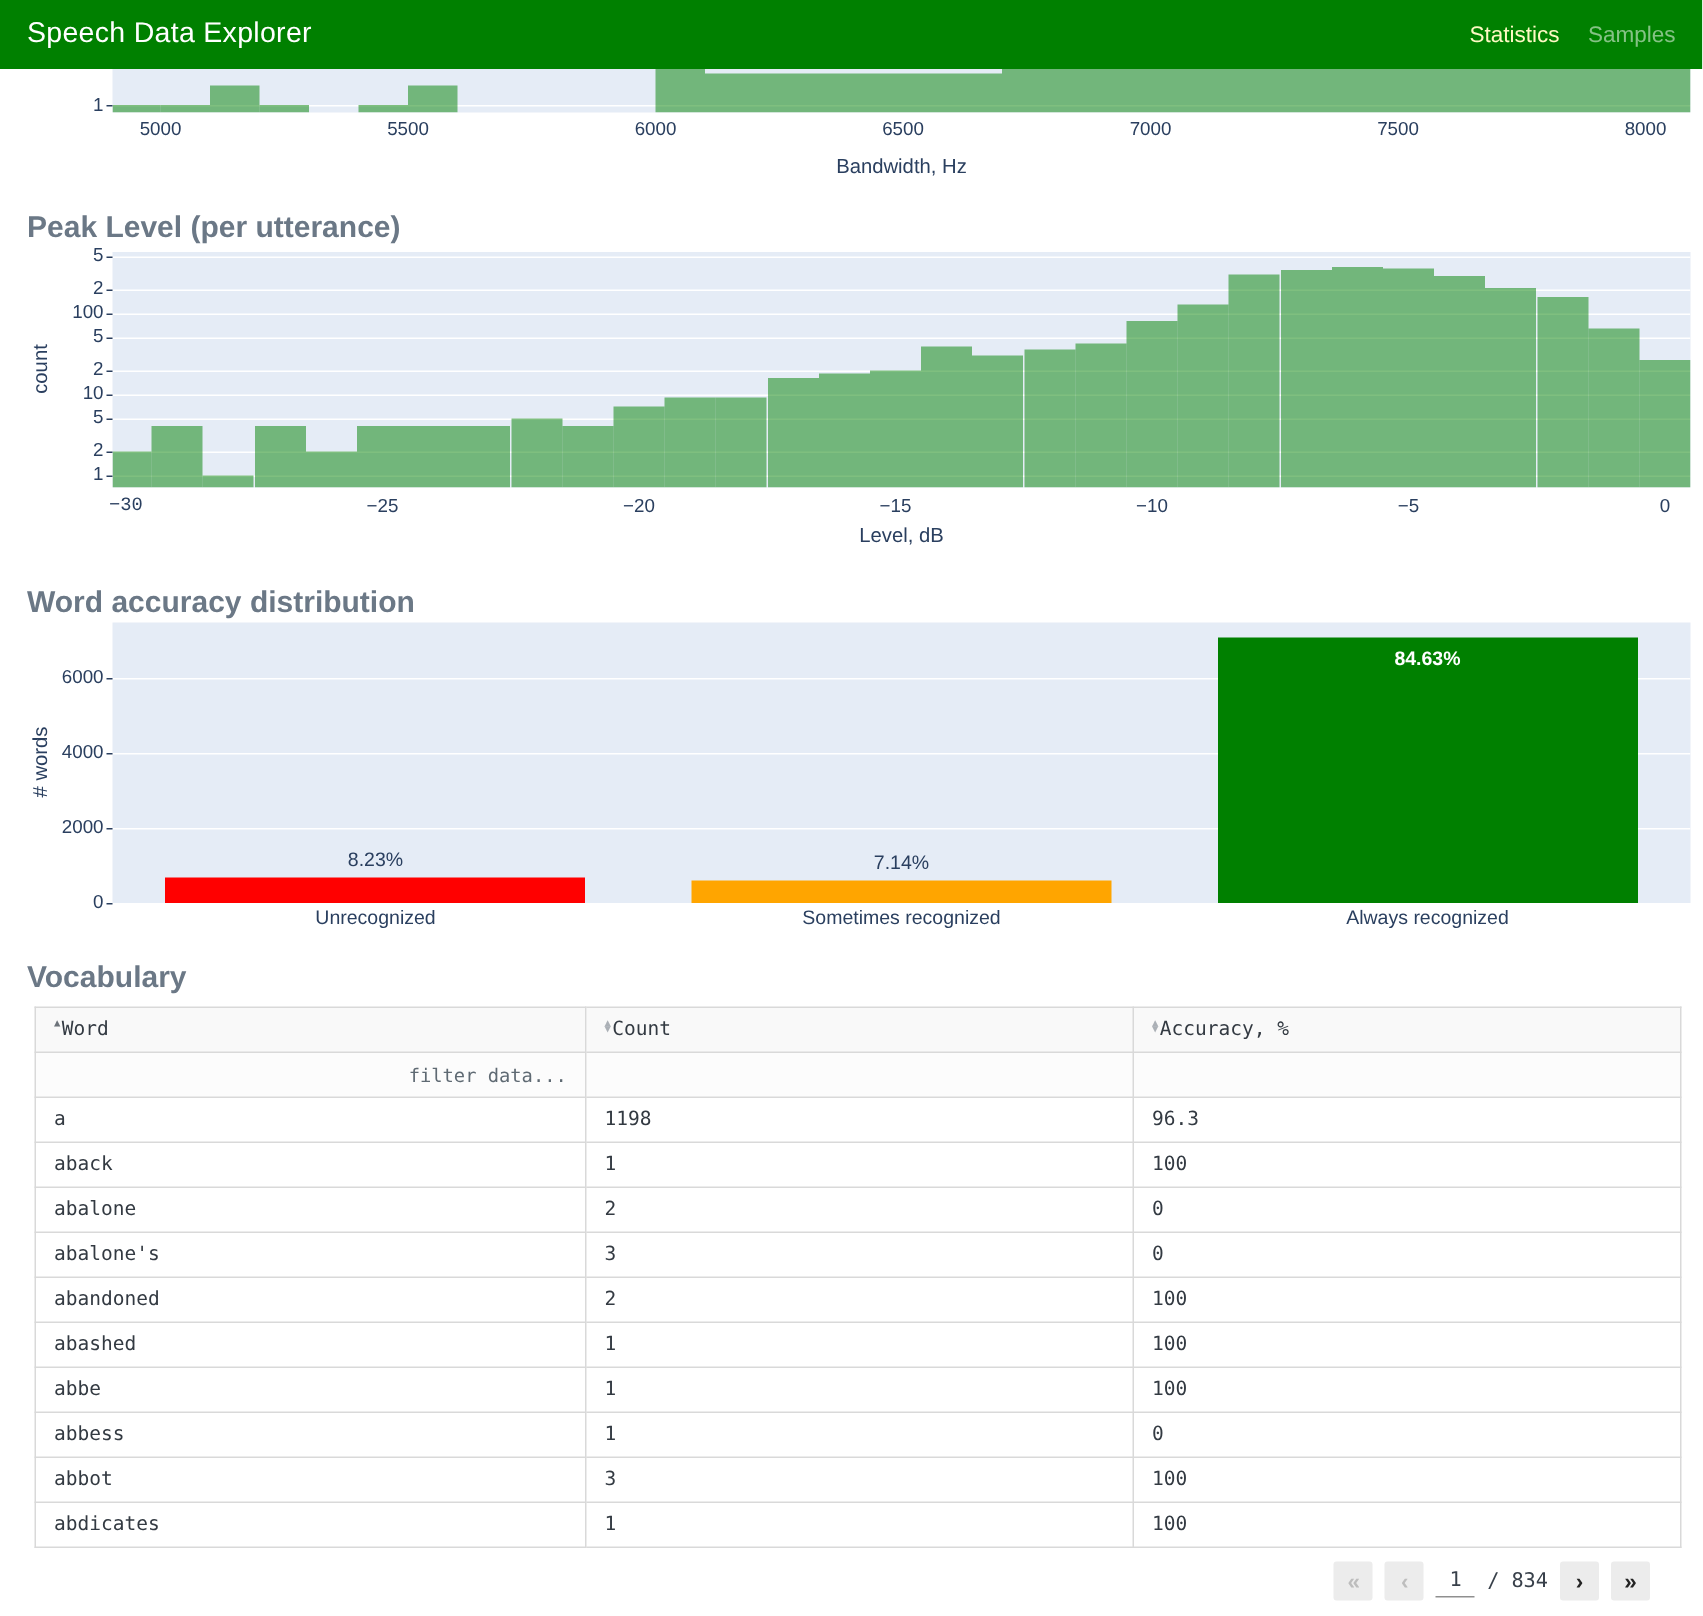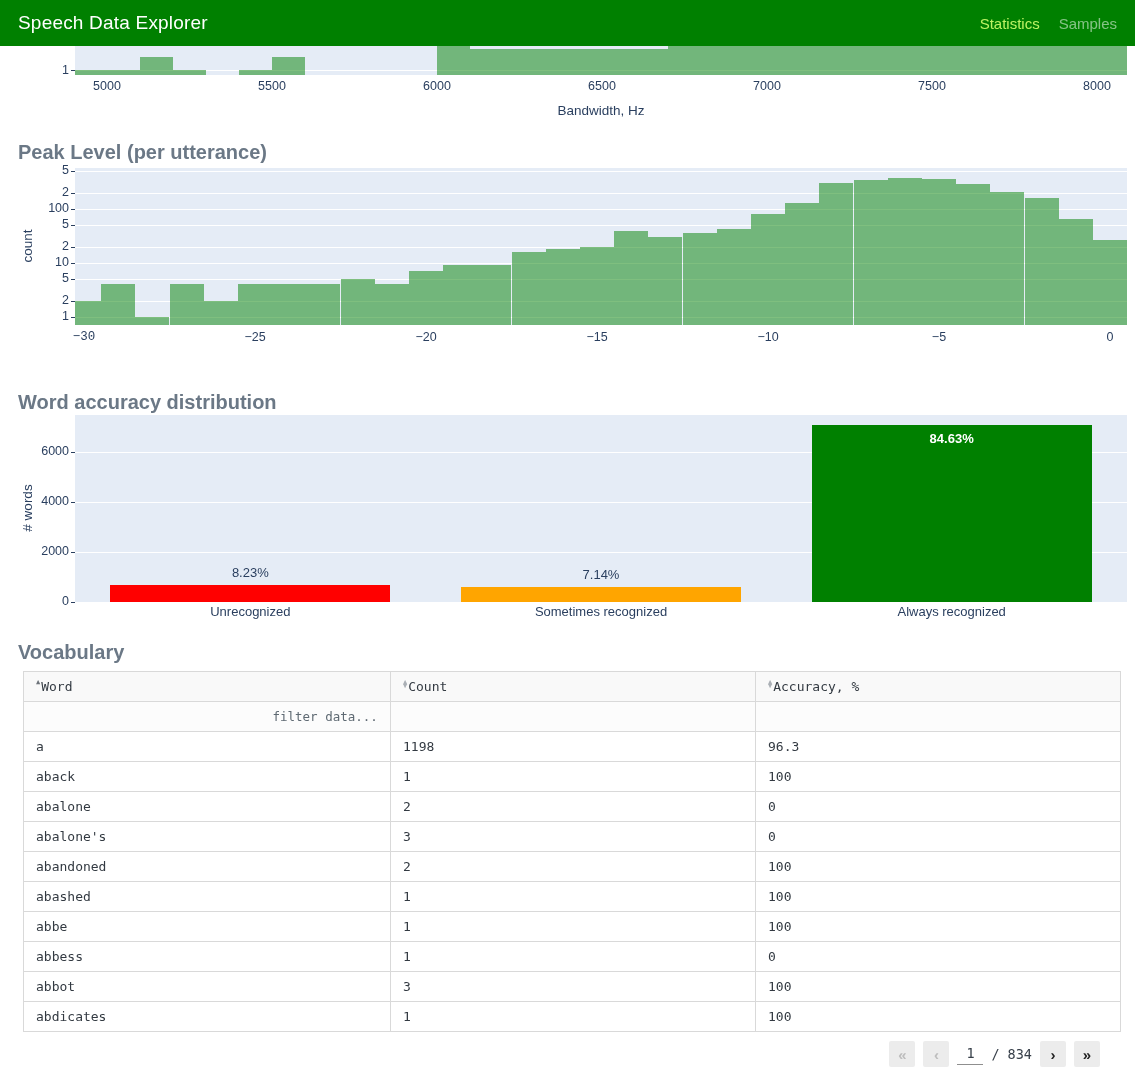--- a/index.html
+++ b/index.html
@@ -4,21 +4,21 @@
 <style>
   html,body{margin:0;padding:0;background:#fff;}
   .page{position:relative;width:1135px;height:1077px;overflow:hidden;background:#fff;
         font-family:"Liberation Sans",sans-serif;}
   
   .topbar{position:absolute;left:0;top:0;width:1135px;height:46px;display:flex;
           align-items:center;padding:0 18px;box-sizing:border-box;}
   .app-title{color:#fff;font-size:19px;font-weight:500;letter-spacing:.2px;}
   .topnav{margin-left:auto;display:flex;gap:19px;align-items:center;}
   .nav-link{font-size:15px;text-decoration:none;cursor:pointer;}
-  .nav-link.active{color:#bef264;}
+  .nav-link.active{color:#fef9c3;}
   .nav-link.inactive{color:rgba(255,255,255,0.52);}
   
   .section{position:absolute;left:0;width:1135px;}
   .section-heading{position:absolute;left:18px;font-size:20px;font-weight:600;color:#6b7886;
                    white-space:nowrap;}
   .plot{position:absolute;background:#e5ecf6;overflow:hidden;}
   .gridline{position:absolute;left:0;right:0;height:1px;background:#ffffff;}
   .bar{position:absolute;}
   .xtick{position:absolute;transform:translateX(-50%);font-size:12.5px;color:#2a3f5f;
          white-space:nowrap;}
@@ -135,20 +135,21 @@
         <div class="bar" style="left: 778.5px; width: 34.2px; top: 11.9578px; height: 145.042px; background: rgba(0, 128, 0, 0.5);"></div>
         <div class="bar" style="left: 812.7px; width: 34.2px; top: 9.69169px; height: 147.308px; background: rgba(0, 128, 0, 0.5);"></div>
         <div class="bar" style="left: 846.9px; width: 34.2px; top: 10.9597px; height: 146.04px; background: rgba(0, 128, 0, 0.5);"></div>
         <div class="bar" style="left: 881.1px; width: 34.2px; top: 16.0305px; height: 140.969px; background: rgba(0, 128, 0, 0.5);"></div>
         <div class="bar" style="left: 915.3px; width: 34.2px; top: 23.8246px; height: 133.175px; background: rgba(0, 128, 0, 0.5);"></div>
         <div class="bar" style="left: 949.5px; width: 34.2px; top: 29.9775px; height: 127.022px; background: rgba(0, 128, 0, 0.5);"></div>
         <div class="bar" style="left: 983.7px; width: 34.2px; top: 51.1027px; height: 105.897px; background: rgba(0, 128, 0, 0.5);"></div>
         <div class="bar" style="left: 1017.9px; width: 34.1px; top: 71.7064px; height: 85.2936px; background: rgba(0, 128, 0, 0.5);"></div>
       </div>
     <span class="vlabel" style="left:27px;top:116px;">count</span>
+    <div class="axis-title" style="left:75px;width:1052px;top:219px;">Level, dB</div>
   <span class="ytick" style="left: 25px; top: 33.2556px;">5</span>
       <i class="ymark" style="left: 71px; top: 41.2556px;"></i>
       <span class="ytick" style="left: 25px; top: 54.7444px;">2</span>
       <i class="ymark" style="left: 71px; top: 62.7444px;"></i>
       <span class="ytick" style="left: 25px; top: 71px;">100</span>
       <i class="ymark" style="left: 71px; top: 79px;"></i>
       <span class="ytick" style="left: 25px; top: 87.2556px;">5</span>
       <i class="ymark" style="left: 71px; top: 95.2556px;"></i>
       <span class="ytick" style="left: 25px; top: 108.744px;">2</span>
       <i class="ymark" style="left: 71px; top: 116.744px;"></i>

